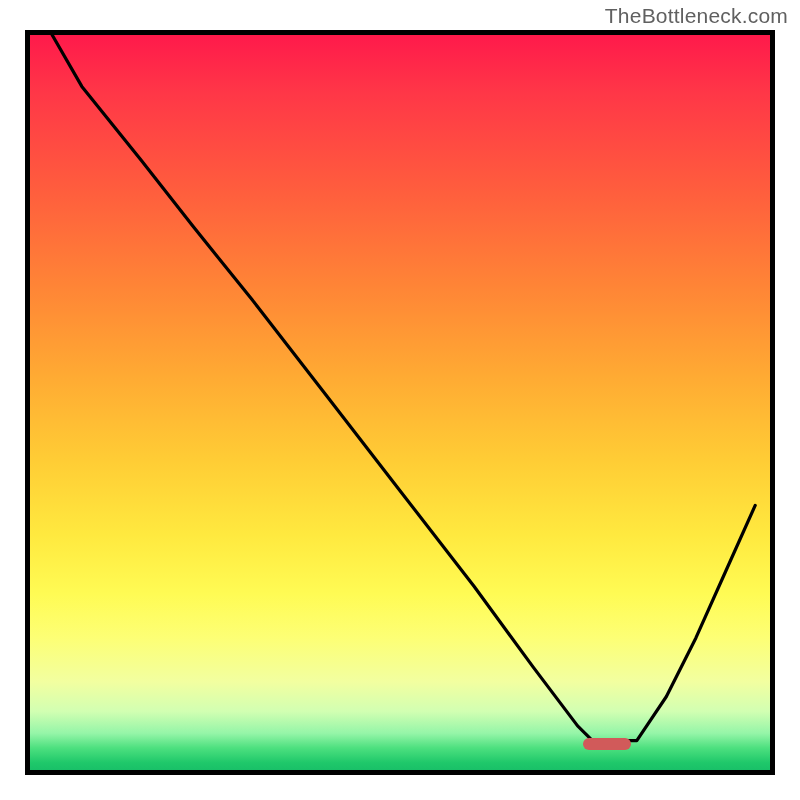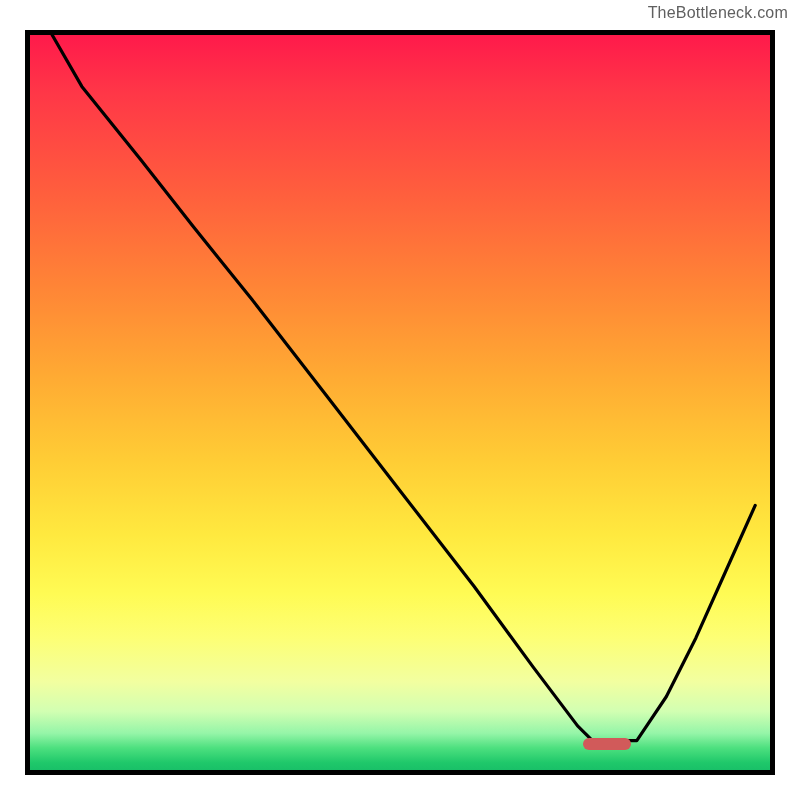--- a/index.html
+++ b/index.html
@@ -12,21 +12,21 @@
   }
   .container {
     position: relative;
     width: 800px;
     height: 800px;
   }
   .watermark {
     position: absolute;
     top: 4px;
     right: 12px;
-    font-size: 16px;
+    font-size: 21px;
     color: #606060;
     font-weight: 400;
     letter-spacing: 0.2px;
   }
   .plot-frame {
     position: absolute;
     left: 25px;
     top: 30px;
     width: 750px;
     height: 745px;

